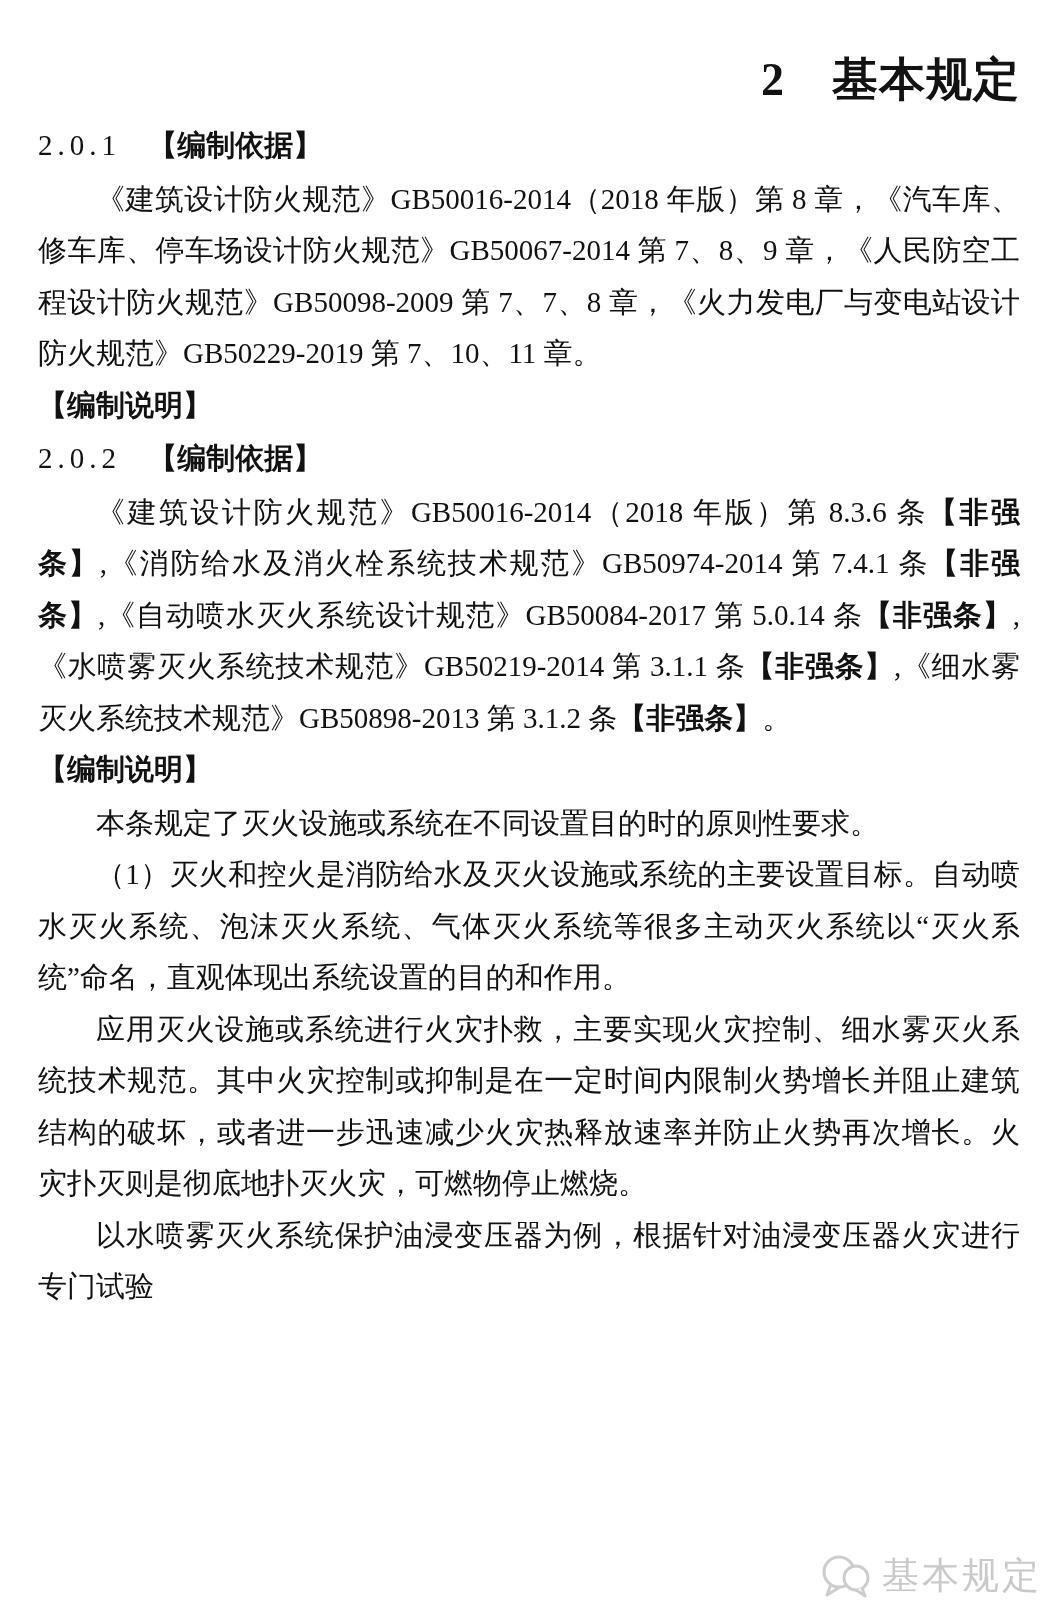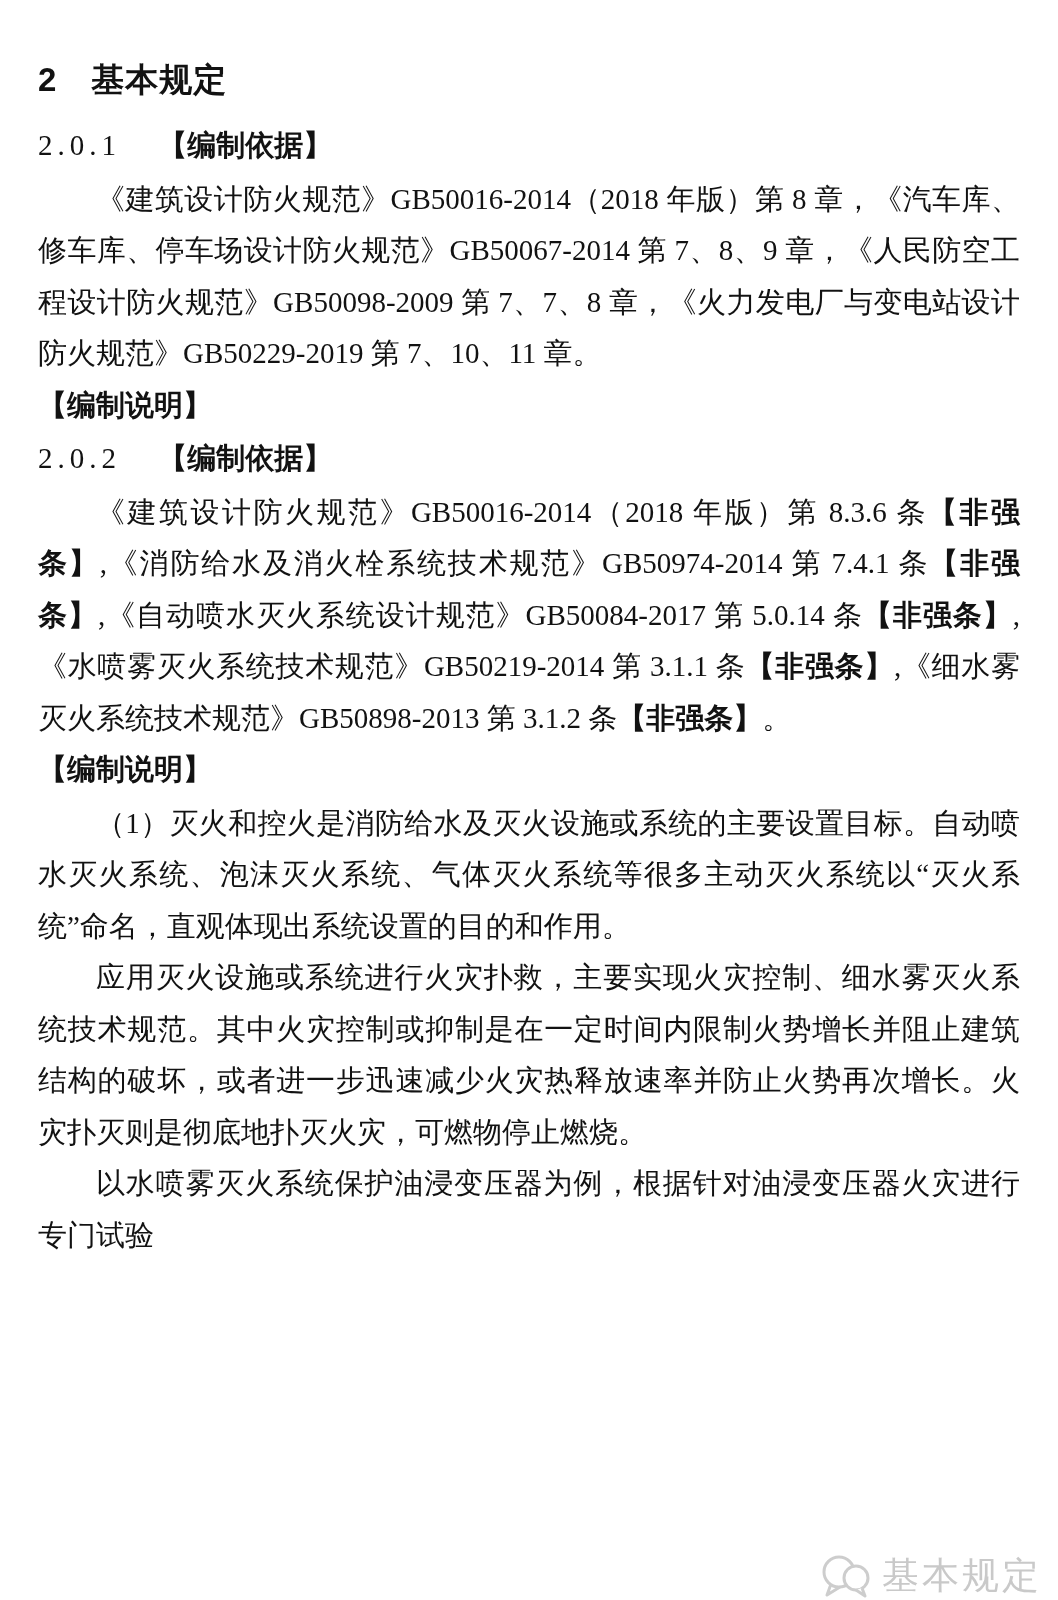--- a/index.html
+++ b/index.html
@@ -7,39 +7,39 @@
     width: 1058px; height: 1600px;
     background: #ffffff;
     color: #121212;
     font-family: "Liberation Serif", serif;
     position: relative;
     overflow: hidden;
   }
   .page { width: 100%; height: 100%; position: relative; }
   .doc-title {
     margin: 50px 38px 0 38px;
-    text-align: left;
-    font-family: Liberation Sans, sans-serif;
+    text-align: right;
+    font-family: Liberation Serif, serif;
     font-weight: 700;
-    font-size: 33px;
+    font-size: 46px;
     line-height: 60px;
     letter-spacing: 1px;
   }
   .doc-body {
     margin: 10px 38px 0 38px;
     font-size: 29px;
     line-height: 51.5px;
     text-align: justify;
     text-justify: inter-character;
   }
   .para { margin: 0; text-indent: 2em; }
   .heading-line { margin: 0; text-indent: 0; }
   .sec-num {
     letter-spacing: 5px;
-    margin-right: 30px;
+    margin-right: 20px;
     font-family: "Liberation Serif", serif;
   }
   .sec-label, .note-label {
     font-family: Liberation Mono, monospace;
     font-weight: 700;
   }
   .hl-bold {
     font-family: "Liberation Sans", sans-serif;
     font-weight: 700;
   }
@@ -84,20 +84,21 @@
       <span class="sec-num">2.0.2</span>
       <span class="sec-label">【编制依据】</span>
     </p>
 
     <p class="para"><span class="plain-seg">《建筑设计防火规范》GB50016-2014（2018 年版）第 8.3.6 条</span><span class="hl-bold">【非强条】</span><span class="plain-seg">,《消防给水及消火栓系统技术规范》GB50974-2014 第 7.4.1 条</span><span class="hl-bold">【非强条】</span><span class="plain-seg">,《自动喷水灭火系统设计规范》GB50084-2017 第 5.0.14 条</span><span class="hl-bold">【非强条】</span><span class="plain-seg">,《水喷雾灭火系统技术规范》GB50219-2014 第 3.1.1 条</span><span class="hl-bold">【非强条】</span><span class="plain-seg">,《细水雾灭火系统技术规范》GB50898-2013 第 3.1.2 条</span><span class="hl-bold">【非强条】</span><span class="plain-seg">。</span></p>
 
     <p class="heading-line">
       <span class="note-label">【编制说明】</span>
     </p>
 
+    <p class="para">本条规定了灭火设施或系统在不同设置目的时的原则性要求。</p>
     <p class="para">（1）灭火和控火是消防给水及灭火设施或系统的主要设置目标。自动喷水灭火系统、泡沫灭火系统、气体灭火系统等很多主动灭火系统以“灭火系统”命名，直观体现出系统设置的目的和作用。</p>
     <p class="para">应用灭火设施或系统进行火灾扑救，主要实现火灾控制、细水雾灭火系统技术规范。其中火灾控制或抑制是在一定时间内限制火势增长并阻止建筑结构的破坏，或者进一步迅速减少火灾热释放速率并防止火势再次增长。火灾扑灭则是彻底地扑灭火灾，可燃物停止燃烧。</p>
     <p class="para">以水喷雾灭火系统保护油浸变压器为例，根据针对油浸变压器火灾进行专门试验</p>
 
   </div>
 
   <div class="watermark">
     <svg width="58" height="56" viewBox="0 0 58 56">
       <circle cx="21" cy="24" r="15" fill="none" stroke="#c8c8c8" stroke-width="3"></circle>
       <path d="M13 36 L9 47 L22 39" fill="none" stroke="#c8c8c8" stroke-width="3" stroke-linejoin="round"></path>

